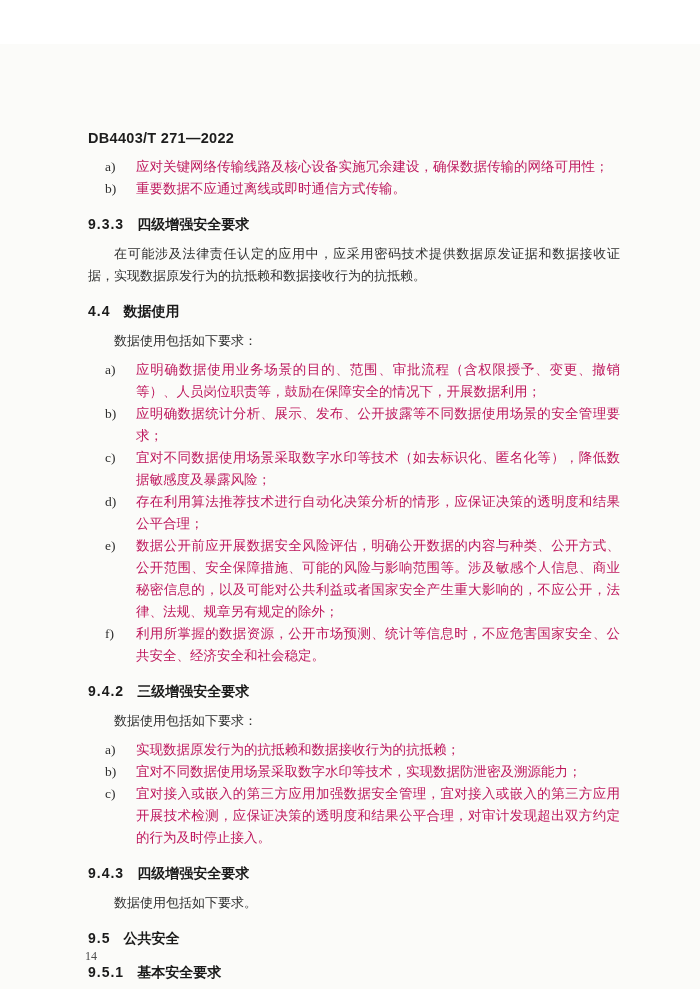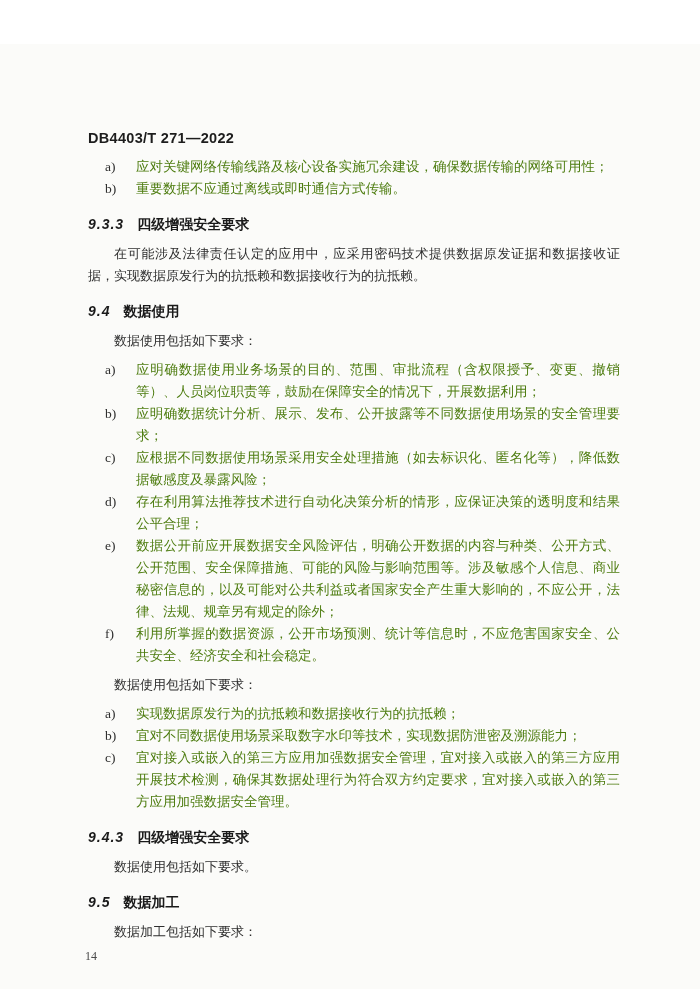--- a/index.html
+++ b/index.html
@@ -45,40 +45,39 @@
     font-weight: bold;
     font-size: 14px;
     line-height: 19px;
     color: #1a1a1a;
     margin: 15px 0 9px 0;
     white-space: nowrap;
   }
   .heading .hnum {
     letter-spacing: 1px;
     margin-right: 13px;
-    font-style: italic;
   }
   .list {
     margin: 2px 0;
   }
   .list-item {
     display: flex;
     font-size: 13.5px;
     line-height: 22px;
     padding-left: 17px;
   }
   .li-label {
     width: 31px;
     flex: 0 0 31px;
     color: #2e2e2e;
   }
   .li-text {
     flex: 1;
     text-align: justify;
-    color: #4d7c0f;
+    color: #be185d;
   }
   .page-number {
     position: absolute;
     left: 85px;
     top: 905px;
     font-size: 12px;
     color: #4a4a4a;
     text-align: center;
   }
 </style>
@@ -94,63 +93,65 @@
           <span class="li-label">a)</span>
           <span class="li-text">应对关键网络传输线路及核心设备实施冗余建设，确保数据传输的网络可用性；</span>
         </div>
         <div class="list-item">
           <span class="li-label">b)</span>
           <span class="li-text">重要数据不应通过离线或即时通信方式传输。</span>
         </div>
       </div>
       <div class="heading level3"><span class="hnum">9.3.3</span><span>四级增强安全要求</span></div>
       <p class="para">在可能涉及法律责任认定的应用中，应采用密码技术提供数据原发证据和数据接收证据，实现数据原发行为的抗抵赖和数据接收行为的抗抵赖。</p>
-      <div class="heading level2"><span class="hnum">9.4</span><span>数据使用</span></div>
+      <div class="heading level2"><span class="hnum">4.4</span><span>数据使用</span></div>
       <p class="para">数据使用包括如下要求：</p>
       <div class="list">
         <div class="list-item">
           <span class="li-label">a)</span>
           <span class="li-text">应明确数据使用业务场景的目的、范围、审批流程（含权限授予、变更、撤销等）、人员岗位职责等，鼓励在保障安全的情况下，开展数据利用；</span>
         </div>
         <div class="list-item">
           <span class="li-label">b)</span>
           <span class="li-text">应明确数据统计分析、展示、发布、公开披露等不同数据使用场景的安全管理要求；</span>
         </div>
         <div class="list-item">
           <span class="li-label">c)</span>
-          <span class="li-text">应根据不同数据使用场景采用安全处理措施（如去标识化、匿名化等），降低数据敏感度及暴露风险；</span>
+          <span class="li-text">宜对不同数据使用场景采取数字水印等技术（如去标识化、匿名化等），降低数据敏感度及暴露风险；</span>
         </div>
         <div class="list-item">
           <span class="li-label">d)</span>
           <span class="li-text">存在利用算法推荐技术进行自动化决策分析的情形，应保证决策的透明度和结果公平合理；</span>
         </div>
         <div class="list-item">
           <span class="li-label">e)</span>
           <span class="li-text">数据公开前应开展数据安全风险评估，明确公开数据的内容与种类、公开方式、公开范围、安全保障措施、可能的风险与影响范围等。涉及敏感个人信息、商业秘密信息的，以及可能对公共利益或者国家安全产生重大影响的，不应公开，法律、法规、规章另有规定的除外；</span>
         </div>
         <div class="list-item">
           <span class="li-label">f)</span>
           <span class="li-text">利用所掌握的数据资源，公开市场预测、统计等信息时，不应危害国家安全、公共安全、经济安全和社会稳定。</span>
         </div>
       </div>
+      <div class="heading level3"><span class="hnum">9.4.2</span><span>三级增强安全要求</span></div>
       <p class="para">数据使用包括如下要求：</p>
       <div class="list">
         <div class="list-item">
           <span class="li-label">a)</span>
           <span class="li-text">实现数据原发行为的抗抵赖和数据接收行为的抗抵赖；</span>
         </div>
         <div class="list-item">
           <span class="li-label">b)</span>
           <span class="li-text">宜对不同数据使用场景采取数字水印等技术，实现数据防泄密及溯源能力；</span>
         </div>
         <div class="list-item">
           <span class="li-label">c)</span>
-          <span class="li-text">宜对接入或嵌入的第三方应用加强数据安全管理，宜对接入或嵌入的第三方应用开展技术检测，确保其数据处理行为符合双方约定要求，宜对接入或嵌入的第三方应用加强数据安全管理。</span>
+          <span class="li-text">宜对接入或嵌入的第三方应用加强数据安全管理，宜对接入或嵌入的第三方应用开展技术检测，应保证决策的透明度和结果公平合理，对审计发现超出双方约定的行为及时停止接入。</span>
         </div>
       </div>
       <div class="heading level3"><span class="hnum">9.4.3</span><span>四级增强安全要求</span></div>
       <p class="para">数据使用包括如下要求。</p>
-      <div class="heading level2"><span class="hnum">9.5</span><span>数据加工</span></div>
+      <div class="heading level2"><span class="hnum">9.5</span><span>公共安全</span></div>
+      <div class="heading level3"><span class="hnum">9.5.1</span><span>基本安全要求</span></div>
       <p class="para">数据加工包括如下要求：</p>
     </main>
 
   <div class="page-number">14</div>
 </div>
 
 </body></html>

